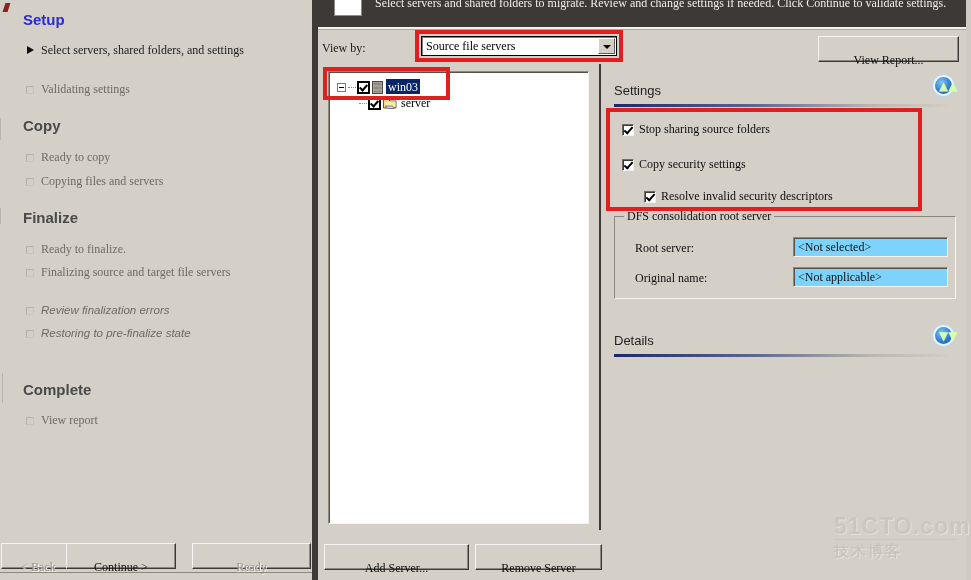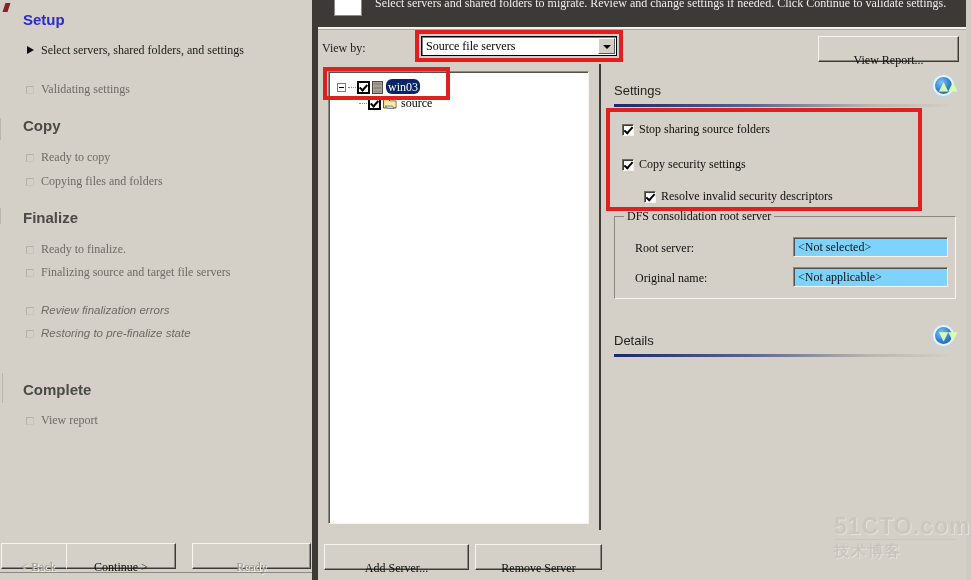--- a/index.html
+++ b/index.html
@@ -295,21 +295,20 @@
   }
   .icon-folder-share {
     display: inline-block;
     width: 15px; height: 13px;
     vertical-align: middle;
     margin-right: 3px;
     position: relative;
   }
   .tree-label {
     vertical-align: middle;
-    border-radius: 6px;
   }
   .tree-label.selected {
     background: #0a246a;
     color: #ffffff;
     padding: 1px 2px 0 2px;
   }
 
   
   .col-divider {
     position: absolute;
@@ -511,21 +510,21 @@
 
     <div class="side-section-title" style="position:absolute; left:23px; top:117px;">Copy</div>
 
     <div class="side-step" style="left:26px; top:150px; width:240px;">
       <span class="step-marker box"></span>
       <span class="step-text">Ready to copy</span>
     </div>
 
     <div class="side-step" style="left:26px; top:174px; width:240px;">
       <span class="step-marker box"></span>
-      <span class="step-text">Copying files and folders</span>
+      <span class="step-text">Copying files and servers</span>
     </div>
 
     <div class="side-section-title" style="position:absolute; left:23px; top:209px;text-align:center;">Finalize</div>
 
     <div class="side-step" style="left:26px; top:242px; width:240px;">
       <span class="step-marker box"></span>
       <span class="step-text">Ready to finalize.</span>
     </div>
 
     <div class="side-step" style="left:26px; top:265px; width:220px;">
@@ -591,21 +590,21 @@
         </span><span class="tree-label selected">win03</span>
       </div>
 
       <div class="tree-row" id="tree-row-child">
         <span class="tree-dots"></span><span class="tree-check"></span><span class="icon-folder-share">
           <svg width="15" height="13" viewBox="0 0 15 13">
             <path d="M0.5 2.5 h5 l1.5 1.5 h6 v7 h-12.5 z" fill="#f2d27a" stroke="#6b5a24"></path>
             <path d="M1.5 4.5 h11 v5.5 h-11 z" fill="#fbe9a9" stroke="none"></path>
             <path d="M2 9 l3 2.5 h6 l-1.5-2.5 z" fill="#cfd6e4" stroke="#5a6276" stroke-width="0.7"></path>
           </svg>
-        </span><span class="tree-label">source</span>
+        </span><span class="tree-label">server</span>
       </div>
     </div>
     <div class="redbox" id="redbox-tree"></div>
 
     <div class="col-divider"></div>
 
     <div class="settings-col">
 
       <div class="sect-header" style="left:8px; top:19px;">Settings</div>
       <div class="sect-rule" style="left:8px; top:40px; width:340px;"></div>

